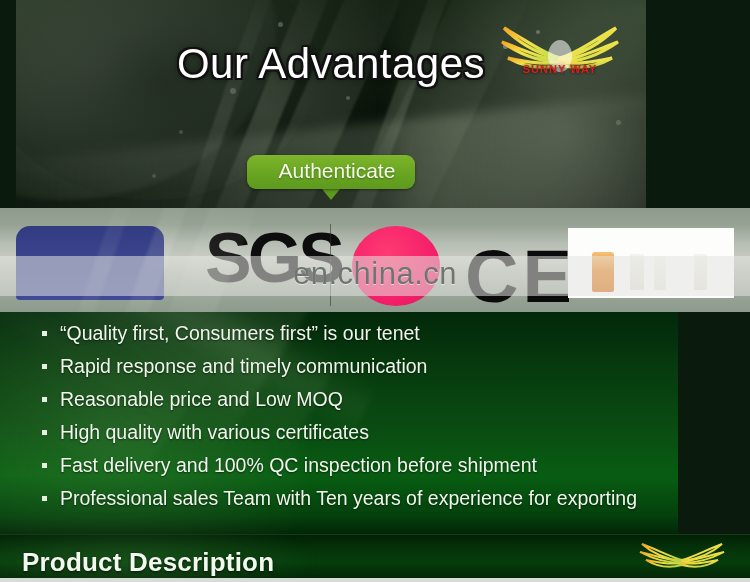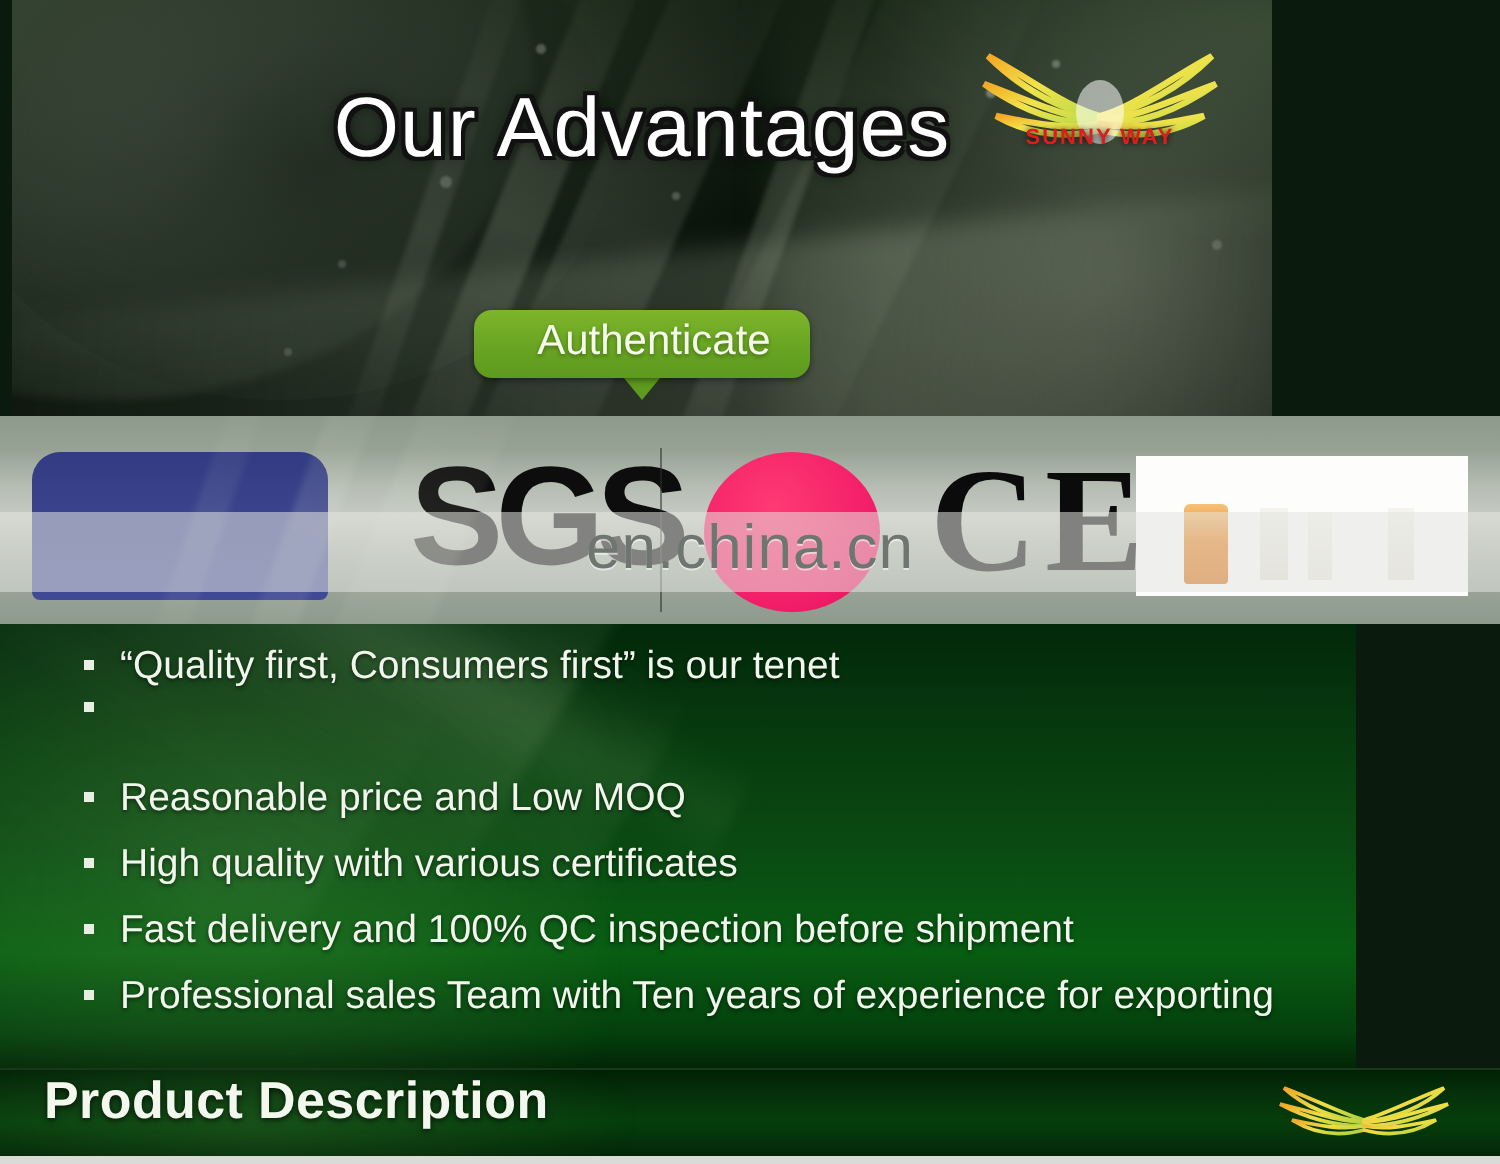--- a/index.html
+++ b/index.html
@@ -10,21 +10,21 @@
 
   #banner{
     position:relative;
     width:750px;height:582px;
     overflow:hidden;
     background:#0a1a0c;
   }
 
   
   #header{
-    position:absolute;left:6px;top:0;width:630px;height:208px;
+    position:absolute;left:16px;top:0;width:630px;height:208px;
     overflow:hidden;
     background:
       radial-gradient(ellipse 300px 160px at 640px 10px, rgba(120,150,110,.30), rgba(0,0,0,0) 70%),
       radial-gradient(ellipse 420px 240px at 120px 30px, rgba(150,170,140,.22), rgba(0,0,0,0) 68%),
       linear-gradient(165deg,#12200f 0%,#0a150a 42%,#050905 100%);
   }
   
   .orb{
     position:absolute;border-radius:50%;
     pointer-events:none;
@@ -122,23 +122,23 @@
     border-radius:14px 14px 4px 4px;opacity:.93;}
   
   #cert2{left:205px;top:18px;width:120px;height:72px;
     font-size:70px;font-weight:bold;line-height:64px;color:#0d0d0d;letter-spacing:-4px;}
   
   #cert-div{left:330px;top:16px;width:1px;height:82px;background:rgba(40,50,40,.55);}
   
   #cert3{left:352px;top:18px;width:88px;height:80px;border-radius:50%;
     background:radial-gradient(ellipse at 40% 35%,#ff3a73,#f4206a 60%,#e00f5b 100%);}
   
-  #cert4{left:465px;top:20px;width:120px;height:72px;
+  #cert4{left:465px;top:36px;width:120px;height:72px;
     font-size:74px;font-weight:bold;line-height:66px;color:#0b0b0b;letter-spacing:4px;
-    font-family:Liberation Serif, serif;}
+    font-family:Liberation Sans, sans-serif;}
   
   #cert5{left:568px;top:20px;width:166px;height:70px;background:#fdfdfc;}
   #cert5 .obj{position:absolute;left:24px;top:24px;width:22px;height:40px;border-radius:3px 3px 2px 2px;
     background:linear-gradient(to bottom,#f6c27a,#e8821f 45%,#d96c12 100%);}
   #cert5 .gl1{position:absolute;left:62px;top:26px;width:14px;height:36px;background:linear-gradient(to bottom,#f2efe8,#d9d4c8);opacity:.7;}
   #cert5 .gl2{position:absolute;left:86px;top:28px;width:12px;height:34px;background:linear-gradient(to bottom,#f4f1ea,#ded9cd);opacity:.6;}
   #cert5 .gl3{position:absolute;left:126px;top:26px;width:13px;height:36px;background:linear-gradient(to bottom,#f2efe8,#dbd6ca);opacity:.65;}
   
   #cert-haze{position:absolute;left:0;top:48px;width:750px;height:40px;
     background:rgba(228,230,224,.55);pointer-events:none;}
@@ -183,21 +183,21 @@
     position:absolute;left:0;top:534px;width:750px;height:48px;overflow:hidden;
     background:linear-gradient(to bottom,#012105 0%,#05330a 30%,#063d0c 55%,#032a07 85%,#011a04 100%);
     border-top:1px solid rgba(140,190,120,.18);
   }
   #footer-glow{
     position:absolute;left:-60px;top:-30px;width:380px;height:110px;
     background:radial-gradient(ellipse at 50% 50%, rgba(120,200,100,.16), rgba(0,0,0,0) 70%);
     filter:blur(6px);pointer-events:none;
   }
   #footer-title{
-    position:absolute;left:22px;top:0;
+    position:absolute;left:22px;top:12px;
     font-size:26px;font-weight:bold;color:#f3f8ee;letter-spacing:.2px;
     text-shadow:0 1px 3px rgba(0,0,0,.7);
   }
   #logo-br{position:absolute;right:14px;top:6px;width:108px;height:36px;}
   #logo-br svg{display:block;width:108px;height:36px;}
   #footer-bottomline{position:absolute;left:0;bottom:0;width:750px;height:5px;background:#d9dcd6;}
 </style>
 </head>
 <body>
 
@@ -283,20 +283,21 @@
     <div class="bstreak" style="left:60px;top:-30px;width:60px;height:330px;transform:rotate(-62deg);opacity:.30"></div>
     <div class="bstreak" style="left:-90px;top:40px;width:180px;height:260px;transform:rotate(-55deg);opacity:.25"></div>
 
     <div id="bullets">
       <div class="blt">
         <div class="mk"></div>
         <div class="tx">“Quality first, Consumers first” is our tenet</div>
       </div>
       <div class="blt">
         <div class="mk"></div>
+        <div class="tx">Rapid response and timely communication</div>
       </div>
       <div class="blt">
         <div class="mk"></div>
         <div class="tx">Reasonable price and Low MOQ</div>
       </div>
       <div class="blt">
         <div class="mk"></div>
         <div class="tx">High quality with various certificates</div>
       </div>
       <div class="blt">

